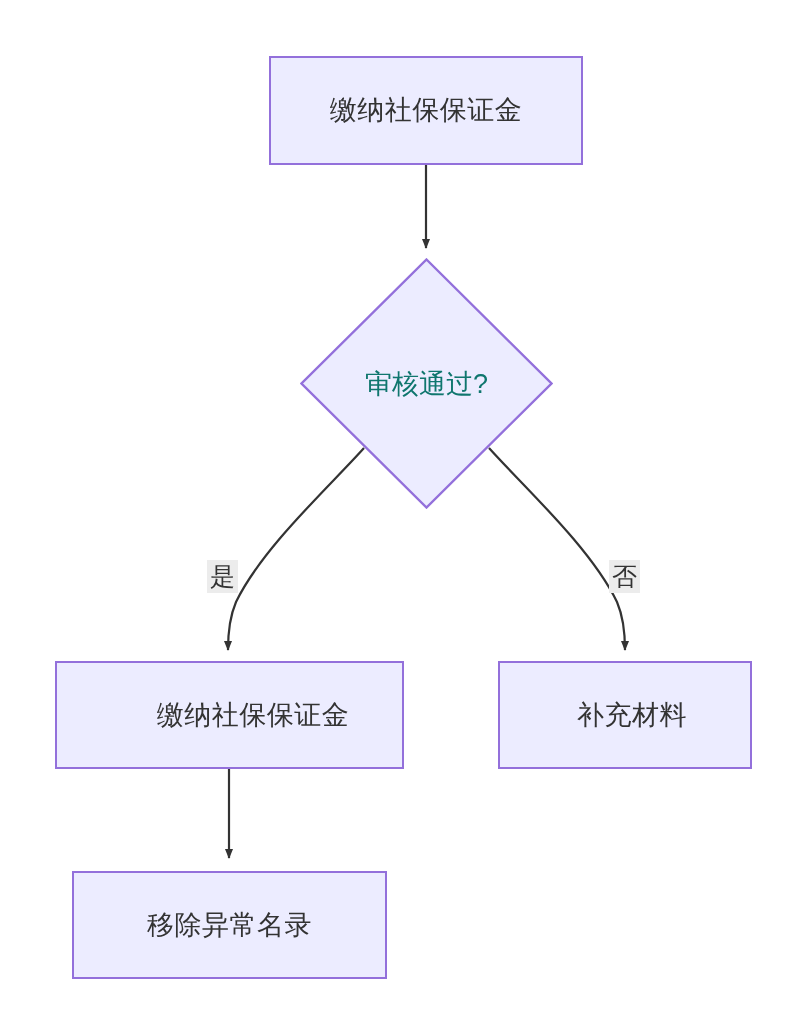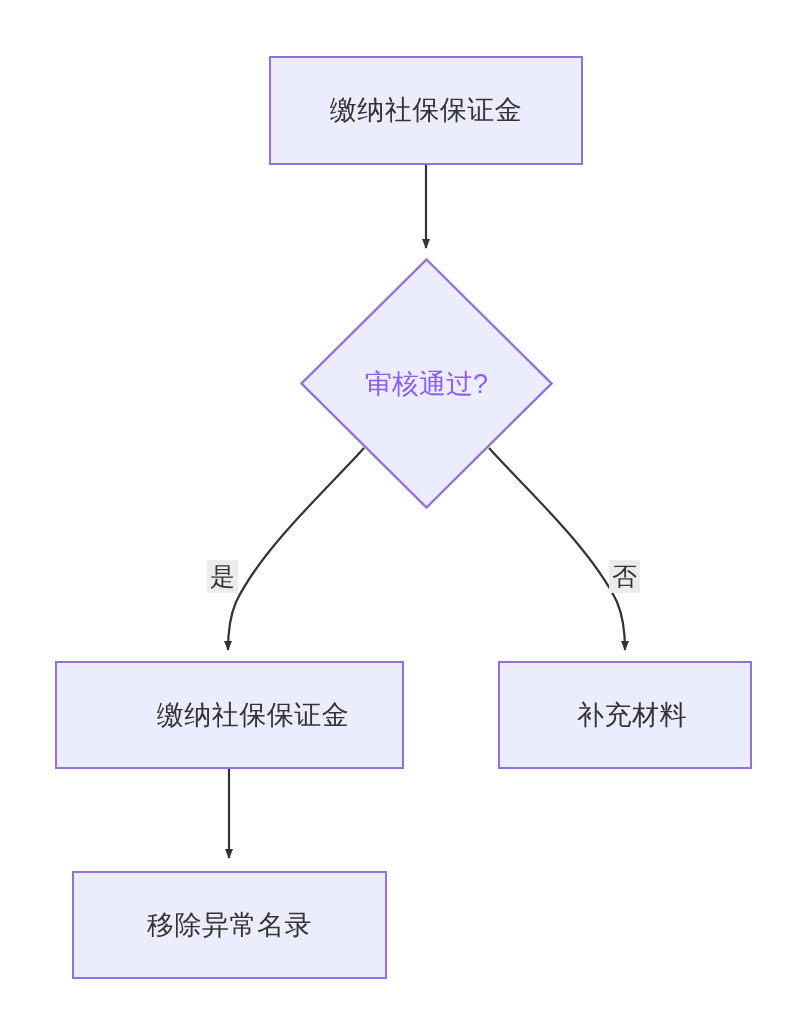--- a/index.html
+++ b/index.html
@@ -41,21 +41,21 @@
   }
   .node-label {
     display: block;
   }
   .decision {
     position: absolute;
     box-sizing: border-box;
     display: flex;
     align-items: center;
     justify-content: center;
-    color: #8b5cf6;
+    color: #0f766e;
     font-size: 27px;
     white-space: nowrap;
   }
   .decision .diamond-shape {
     position: absolute;
     left: 0;
     top: 0;
     width: 100%;
     height: 100%;
   }

